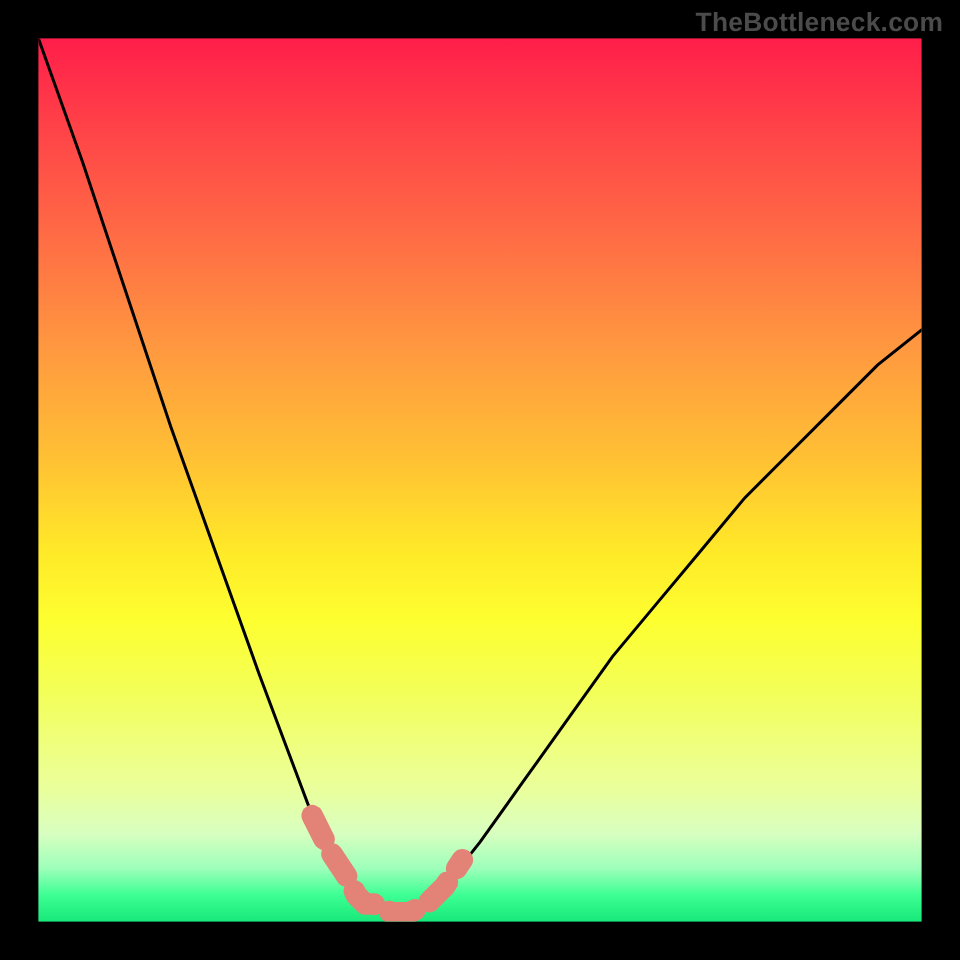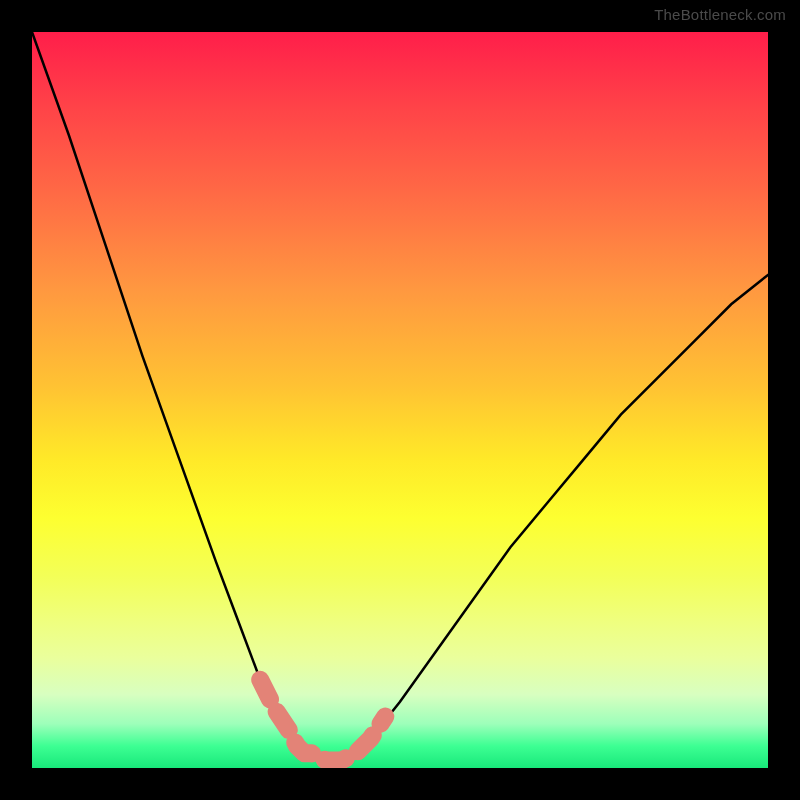--- a/index.html
+++ b/index.html
@@ -41,22 +41,22 @@
       #9dffba 94%,
       #3dff93 97%,
       #18e87a 100%
     );
   }
   .watermark {
     position: absolute;
     top: 6px;
     right: 14px;
     color: #4b4b4b;
-    font-size: 15px;
-    font-weight: 400;
+    font-size: 22px;
+    font-weight: 700;
     letter-spacing: 0.2px;
     user-select: none;
   }
   svg.curve {
     position: absolute;
     left: 0;
     top: 0;
     width: 736px;
     height: 736px;
   }

